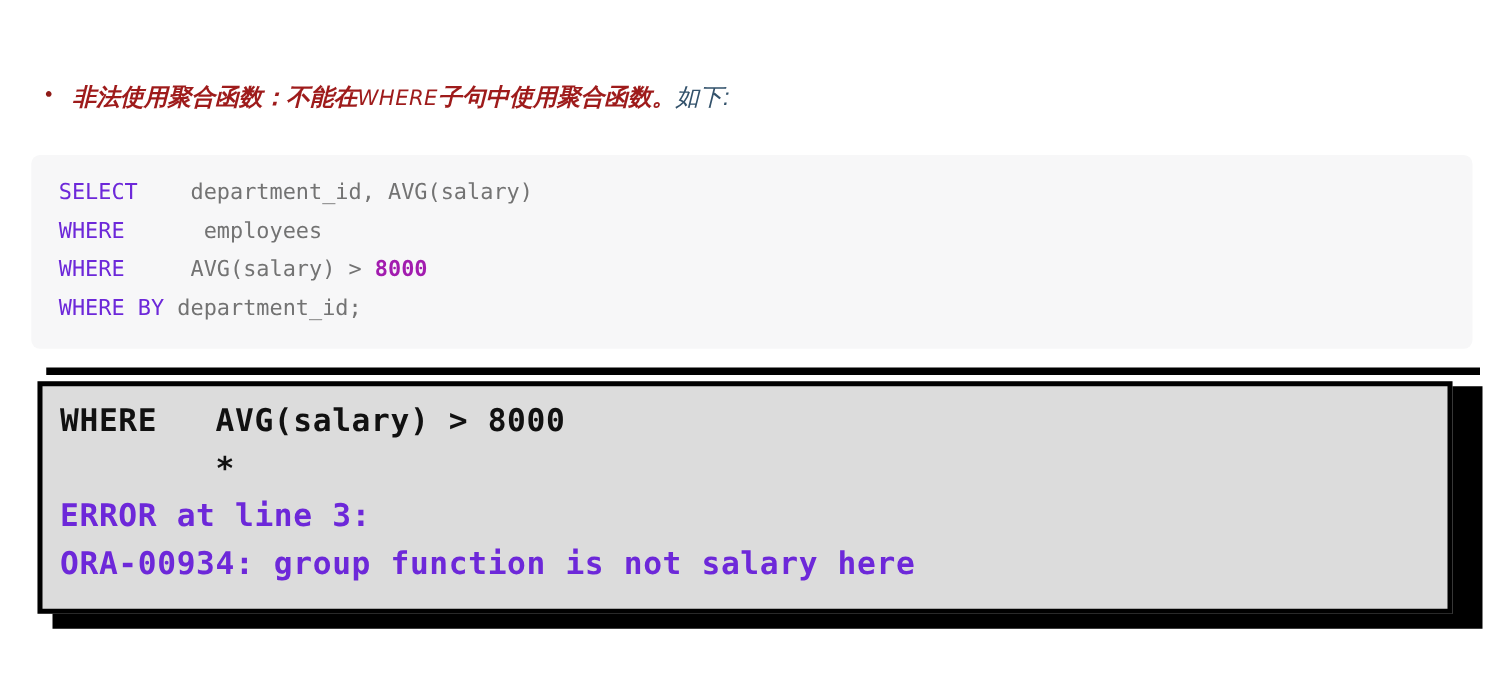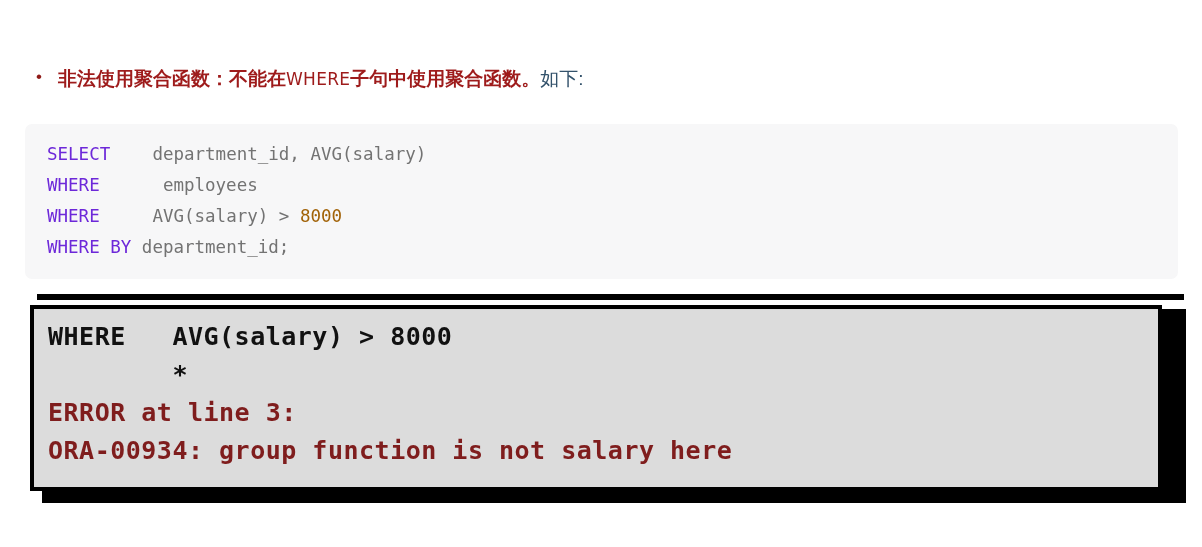--- a/index.html
+++ b/index.html
@@ -34,20 +34,21 @@
   .bullet-marker {
     color: #8f1a17;
     font-size: 17px;
     line-height: 1;
     margin-right: 16px;
     transform: translateY(-3px);
   }
   .bullet-text {
     font-size: 19px;
     line-height: 26px;
+    font-style: italic;
   }
   .seg-red-bold {
     color: #9e1b1b;
     font-weight: bold;
     font-family: "Liberation Sans", "DejaVu Sans", sans-serif;
   }
   .seg-kw {
     color: #9e1b1b;
     font-weight: normal;
     font-family: "DejaVu Sans", "Liberation Sans", sans-serif;
@@ -74,21 +75,21 @@
   .codeblock pre {
     margin: 0;
     font-family: "DejaVu Sans Mono", "Liberation Mono", monospace;
     font-size: 17.5px;
     line-height: 31px;
     color: #3e5566;
     white-space: pre;
   }
   .tok-kw { color: #6d28d9; }
   .tok-id { color: #737373; }
-  .tok-num { color: #a16207; }
+  .tok-num { color: #a21caf; font-weight: bold; }
 
   
   .term-wrap {
     position: absolute;
     left: 30px;
     top: 294px;
   }
   .term-topbar {
     position: absolute;
     left: 7px;
@@ -119,21 +120,21 @@
   .term-lines {
     font-family: "DejaVu Sans Mono", "Liberation Mono", monospace;
     font-weight: bold;
     font-size: 25px;
     line-height: 38px;
     letter-spacing: 0.5px;
     padding: 9px 0 0 14px;
     white-space: pre;
   }
   .term-black { color: #111111; text-align: right; }
-  .term-red { color: #7f1d1d; }
+  .term-red { color: #6d28d9; }
 </style>
 </head>
 <body>
 
 <div id="page">
 
   <div class="bullet-row">
     <span class="bullet-marker">•</span>
     <span class="bullet-text"><span class="seg-red-bold">非法使用聚合函数：</span><span class="seg-red-bold">不能在</span><span class="seg-kw">WHERE</span><span class="seg-red-bold">子句中使用聚合函数。</span><span class="seg-slate">如下:</span></span>
   </div>

